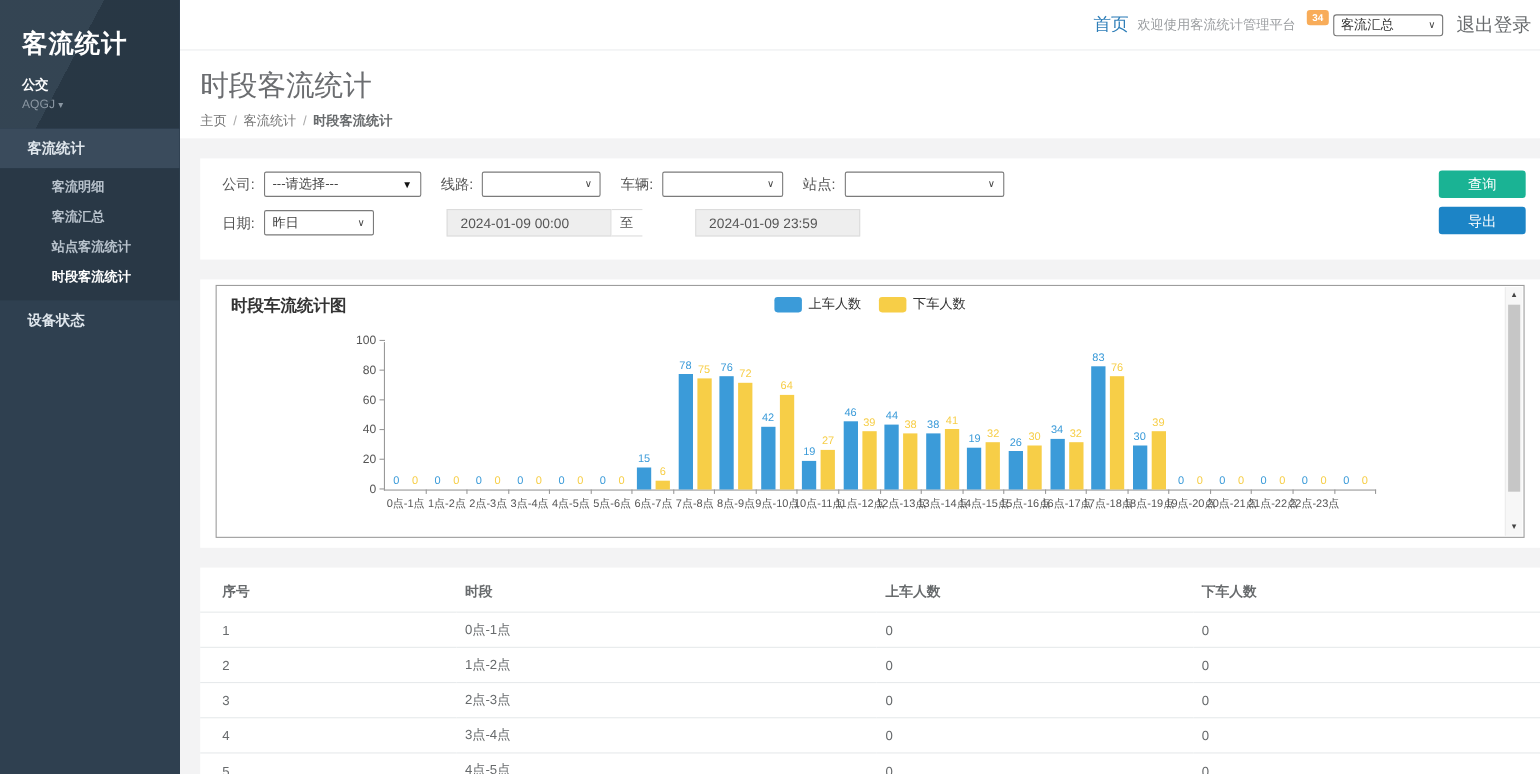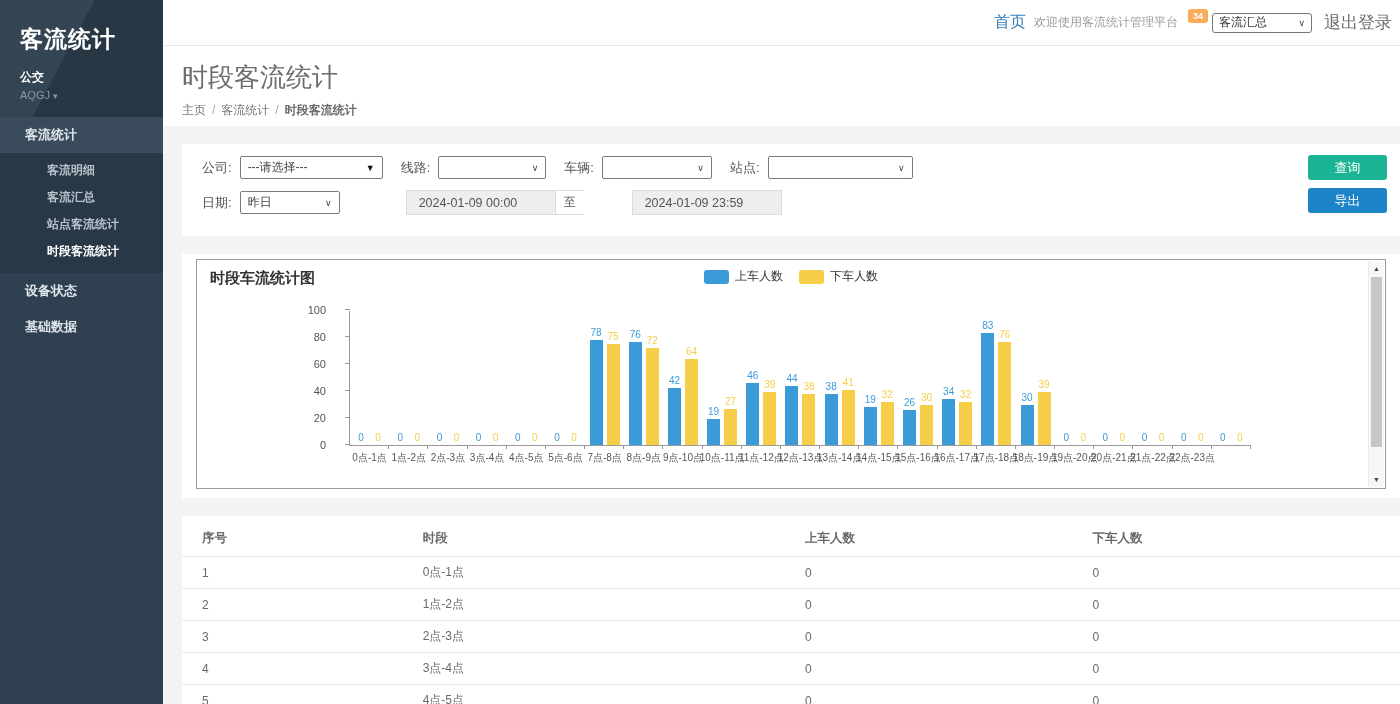--- a/index.html
+++ b/index.html
@@ -61,21 +61,21 @@
   .btn-export { top:44px; }
 
   
   .chart-panel { margin-top:18px; padding:5px 14px 9px 14px; }
   .chart-box { position:relative; border:1px solid #9d9d9d; height:230px; background:#fff; }
   .chart-title { position:absolute; left:13px; top:9px; font-size:15px; font-weight:bold; color:#333; }
   .legend { position:absolute; top:8px; left:0; right:0; display:flex; justify-content:center; gap:16px; }
   .legend-item { display:flex; align-items:center; gap:6px; font-size:12px; color:#333; cursor:pointer; }
   .legend-swatch { width:25px; height:14px; border-radius:3px; }
   .plot { position:absolute; left:152px; top:51px; width:902px; height:135px; border-left:1px solid #999; border-bottom:1px solid #999; display:flex; }
-  .ytick { position:absolute; right:100%; width:34px; margin-right:24px; text-align:right; font-size:11px; color:#555; transform:translateY(6px); }
+  .ytick { position:absolute; right:100%; width:34px; margin-right:8px; text-align:right; font-size:11px; color:#555; transform:translateY(6px); }
   .ytickmark { position:absolute; right:100%; width:5px; height:1px; background:#999; }
   .bar-group { flex:1; position:relative; display:flex; justify-content:center; align-items:flex-end; gap:4px; height:100%; }
   .bar-group::after { content:""; position:absolute; right:0; bottom:-4px; width:1px; height:4px; background:#999; }
   .bar-col { display:flex; flex-direction:column; align-items:center; justify-content:flex-end; }
   .bar-val { font-size:10px; line-height:1; margin-bottom:2px; }
   .bar { width:13px; }
   .xlab { position:absolute; top:calc(100% + 6px); left:50%; transform:translateX(-50%); font-size:10px; color:#555; white-space:nowrap; }
 
   .vscroll { position:absolute; top:1px; right:1px; bottom:1px; width:16px; background:#f7f7f7; border-left:1px solid #ebebeb; cursor:pointer; }
   .vscroll .arrow { position:absolute; left:0; right:0; text-align:center; font-size:7px; color:#444; }
@@ -102,21 +102,20 @@
   </div>
   <nav>
       <div class="nav-parent active">客流统计</div>
       <div class="nav-sub">
         <div class="nav-child">客流明细</div>
         <div class="nav-child">客流汇总</div>
         <div class="nav-child">站点客流统计</div>
         <div class="nav-child current">时段客流统计</div>
       </div>
       <div class="nav-parent">设备状态</div>
-      <div class="nav-parent">基础数据</div>
     </nav>
 </aside>
 
 <div class="main">
 
   <div class="navbar">
     <span class="nav-home" style="color: rgb(46, 126, 184);">首页</span>
     <span class="nav-welcome">欢迎使用客流统计管理平台</span>
     <span class="nav-badge" style="background: rgb(248, 172, 89);">34</span>
     <span class="lang-select">
@@ -257,20 +256,31 @@
                 <div class="bar" style="height: 0px; background: rgb(59, 155, 217);"></div>
               </div>
               <div class="bar-col">
                 <div class="bar-val" style="color: rgb(247, 206, 71);">0</div>
                 <div class="bar" style="height: 0px; background: rgb(247, 206, 71);"></div>
               </div>
               <span class="xlab">5点-6点</span>
             </div>
             <div class="bar-group">
               <div class="bar-col">
+                <div class="bar-val" style="color: rgb(59, 155, 217);">15</div>
+                <div class="bar" style="height: 20.25px; background: rgb(59, 155, 217);"></div>
+              </div>
+              <div class="bar-col">
+                <div class="bar-val" style="color: rgb(247, 206, 71);">6</div>
+                <div class="bar" style="height: 8.1px; background: rgb(247, 206, 71);"></div>
+              </div>
+              <span class="xlab">6点-7点</span>
+            </div>
+            <div class="bar-group">
+              <div class="bar-col">
                 <div class="bar-val" style="color: rgb(59, 155, 217);">78</div>
                 <div class="bar" style="height: 105.3px; background: rgb(59, 155, 217);"></div>
               </div>
               <div class="bar-col">
                 <div class="bar-val" style="color: rgb(247, 206, 71);">75</div>
                 <div class="bar" style="height: 101.25px; background: rgb(247, 206, 71);"></div>
               </div>
               <span class="xlab">7点-8点</span>
             </div>
             <div class="bar-group">

